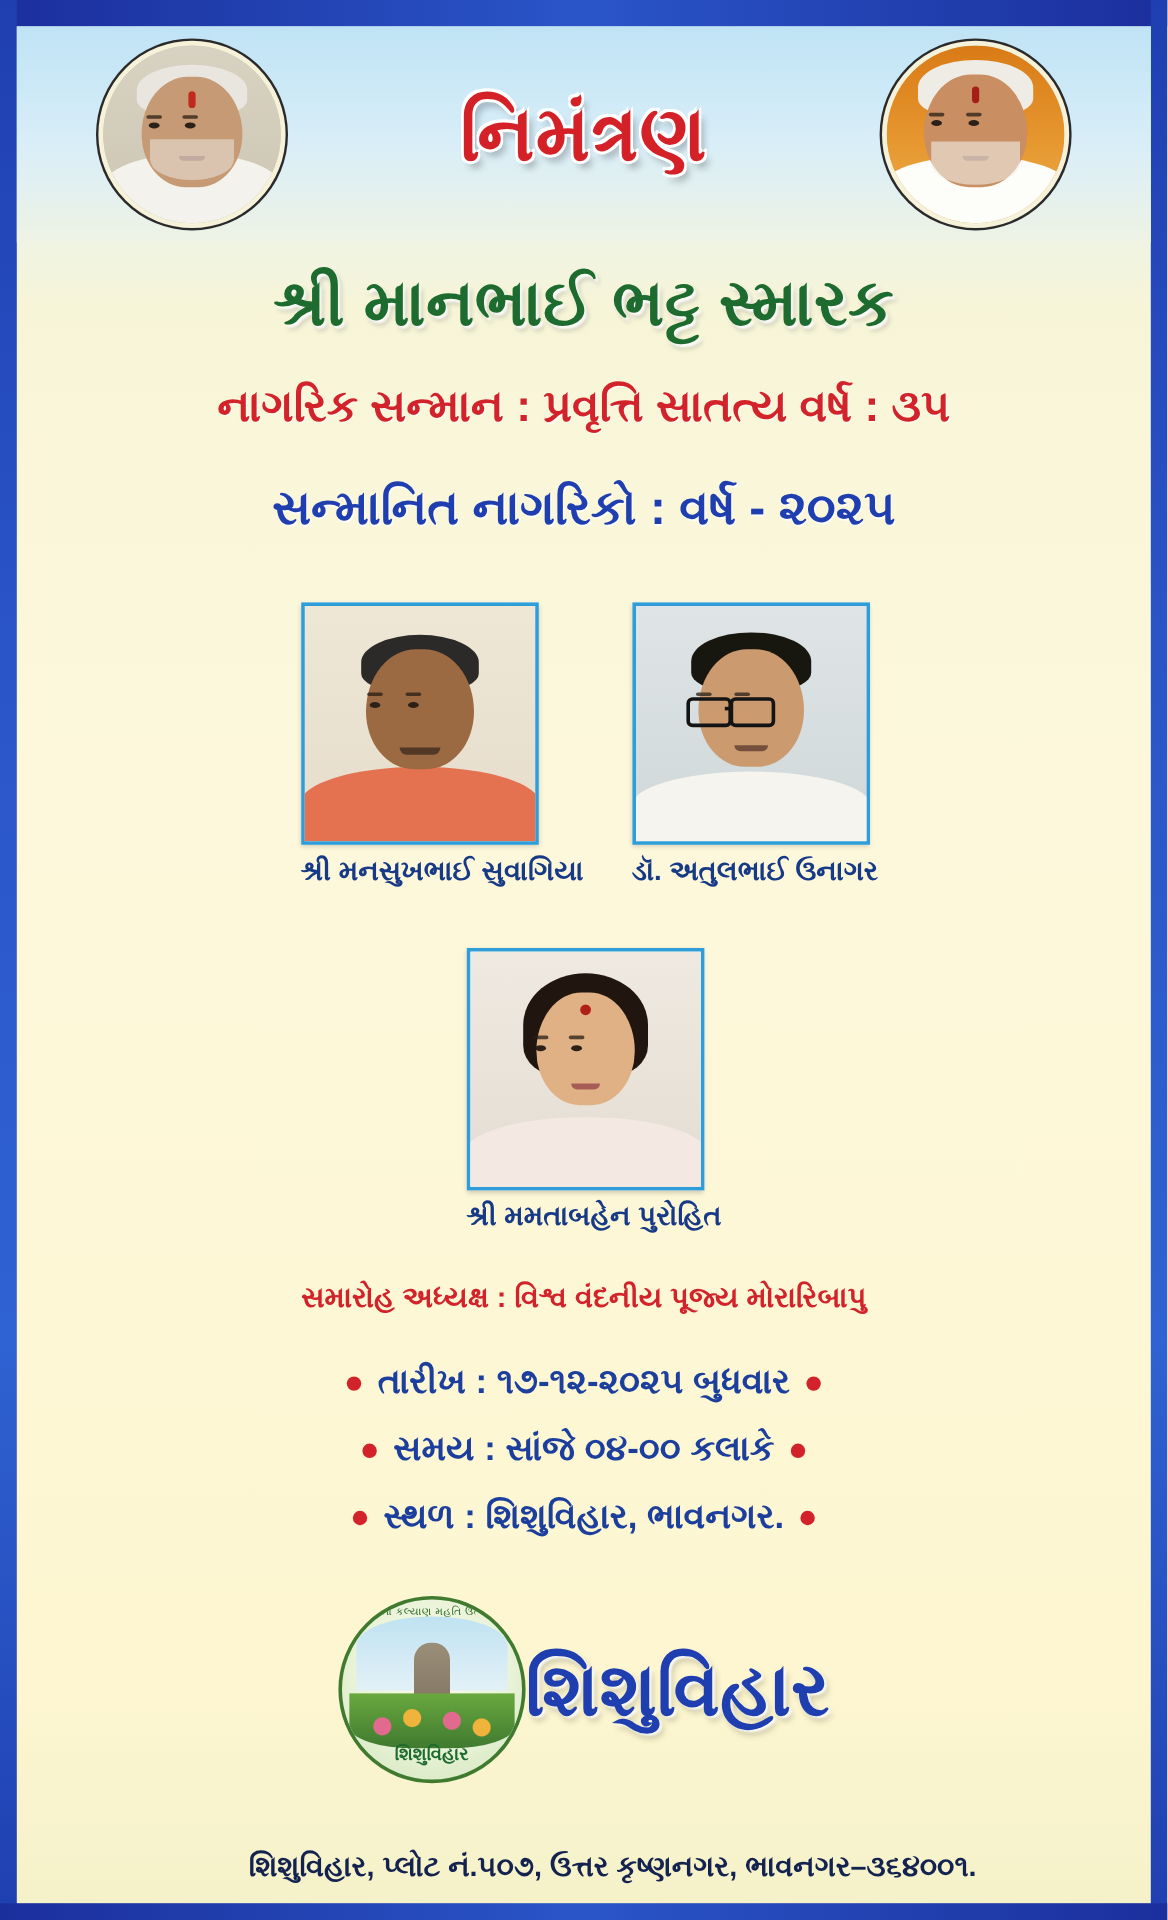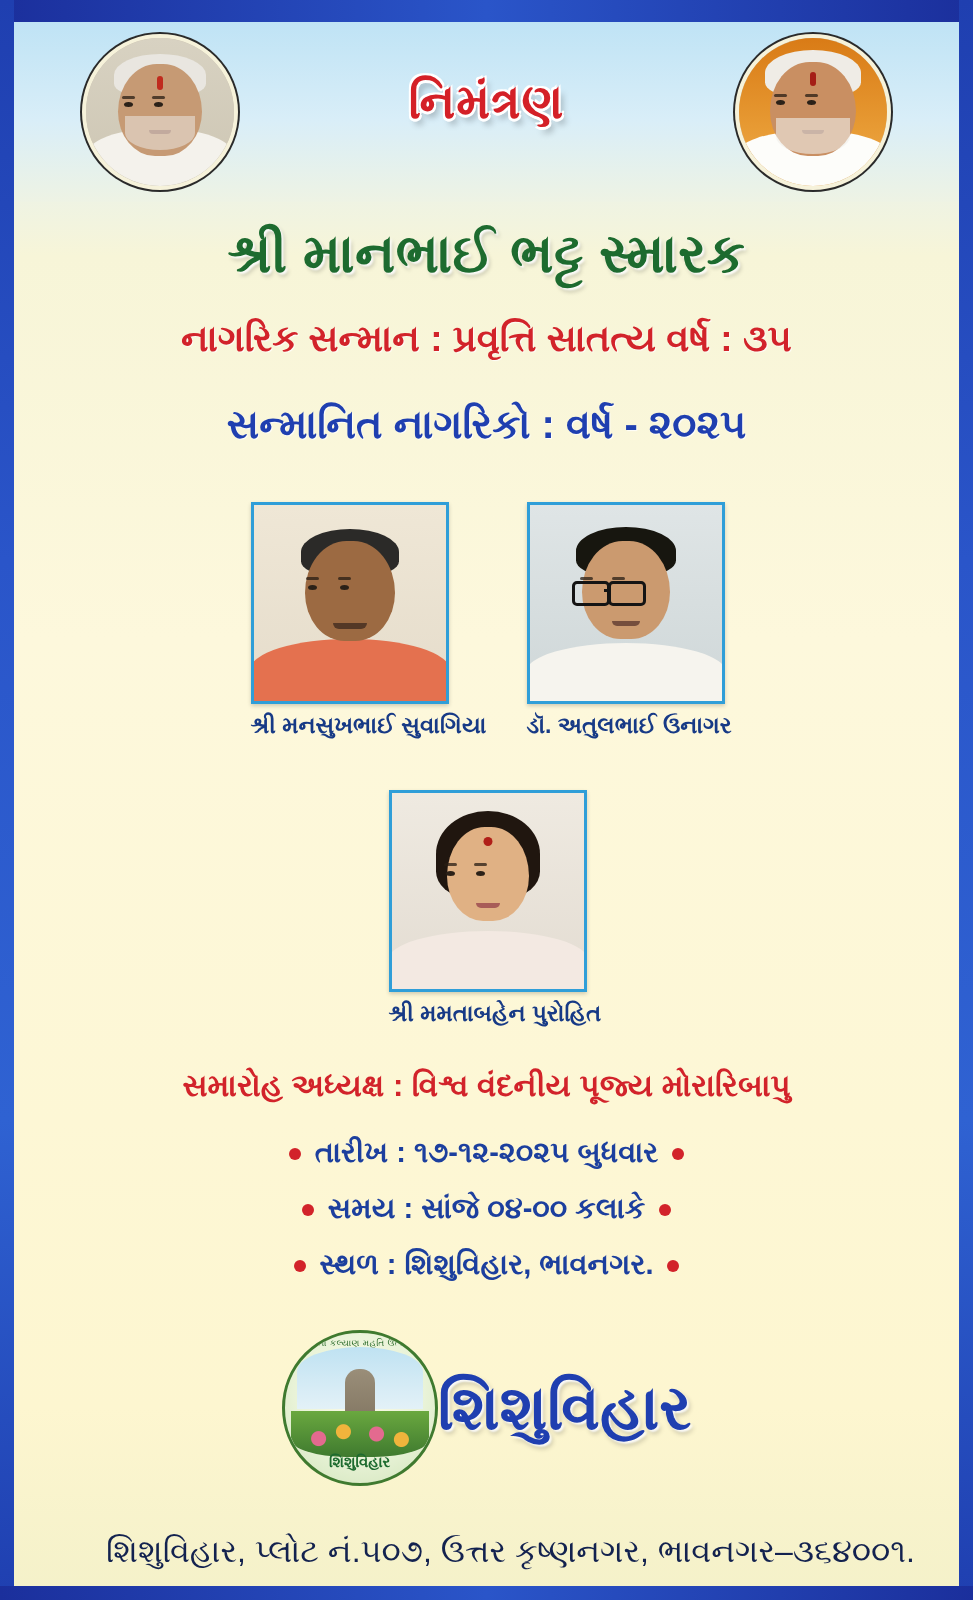--- a/index.html
+++ b/index.html
@@ -130,21 +130,21 @@
     border-radius: 0 0 50% 50%;
   }
 
   .title-nimantran {
     position: absolute;
     top: 52px;
     left: 0;
     right: 0;
     text-align: center;
     font-family: "Liberation Sans", sans-serif;
-    font-size: 48px;
+    font-size: 64px;
     font-weight: bold;
     color: #d42027;
     letter-spacing: 1px;
     text-shadow:
       2px 2px 0 #ffffff,
       -2px 2px 0 #ffffff,
       2px -2px 0 #ffffff,
       -2px -2px 0 #ffffff,
       0 3px 0 #ffffff,
       4px 6px 6px rgba(0,0,0,.25);
@@ -213,21 +213,21 @@
     color: #173a86;
     white-space: nowrap;
   }
   .row2 .honoree .name { color: #173a86; }
 
   .chair-line {
     position: absolute;
     top: 1068px;
     left: 0; right: 0;
     text-align: center;
-    font-size: 31px;
+    font-size: 24px;
     font-weight: bold;
     color: #d2232a;
   }
   .detail {
     position: absolute;
     left: 0; right: 0;
     text-align: center;
     font-size: 29px;
     font-weight: bold;
     color: #1c3f9e;
@@ -308,22 +308,22 @@
     font-size: 62px;
     font-weight: bold;
     color: #1f3fb0;
     text-shadow: 2px 2px 2px rgba(255,255,255,.9), 3px 4px 5px rgba(0,0,0,.2);
   }
   .address {
     position: absolute;
     bottom: 30px;
     left: 0; right: 0;
     text-align: center;
-    font-size: 32px;
-    font-weight: normal;
+    font-size: 24px;
+    font-weight: bold;
     color: #13224f;
     padding-left: 48px;
   }
 </style>
 </head>
 <body>
 
 <div class="poster">
 
   <div class="top-bar"></div>

